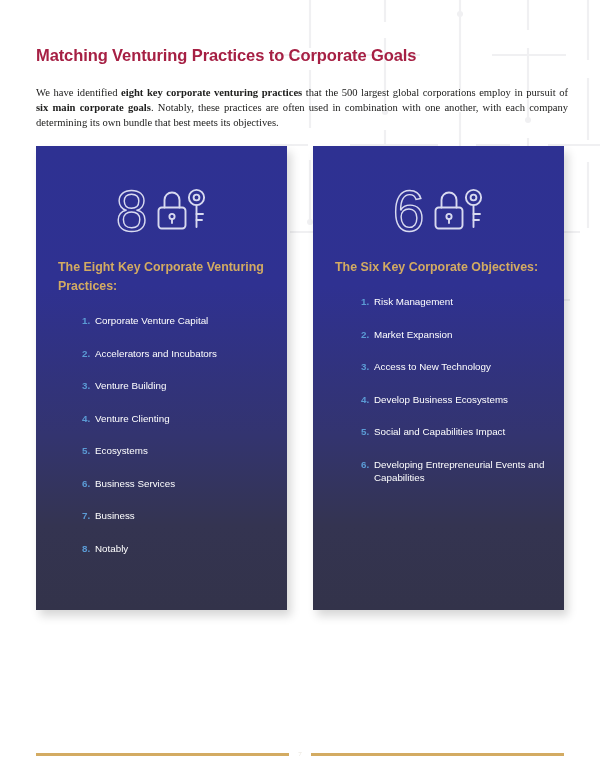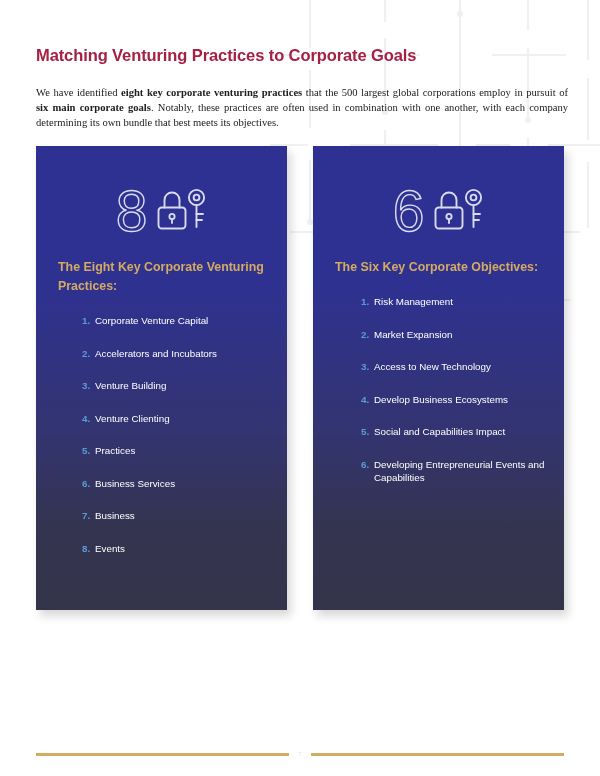--- a/index.html
+++ b/index.html
@@ -258,33 +258,33 @@
         <li class="list-item">
           <span class="item-num">3.</span>
           <span class="item-text">Venture Building</span>
         </li>
         <li class="list-item">
           <span class="item-num">4.</span>
           <span class="item-text">Venture Clienting</span>
         </li>
         <li class="list-item">
           <span class="item-num">5.</span>
-          <span class="item-text">Practices</span>
+          <span class="item-text">Ecosystems</span>
         </li>
         <li class="list-item">
           <span class="item-num">6.</span>
           <span class="item-text">Business Services</span>
         </li>
         <li class="list-item">
           <span class="item-num">7.</span>
           <span class="item-text">Business</span>
         </li>
         <li class="list-item">
           <span class="item-num">8.</span>
-          <span class="item-text">Events</span>
+          <span class="item-text">Notably</span>
         </li>
       </ul>
     </section>
 
     <section class="card card-right">
       <div class="card-icon">
         <span class="big-number">6</span>
         <svg class="lock-key-icon" width="52" height="54" viewBox="0 0 52 54" xmlns="http://www.w3.org/2000/svg" aria-hidden="true">
           <g fill="none" stroke="#d8daf0" stroke-width="1.9" stroke-linecap="round" stroke-linejoin="round">
             <path d="M9.5 24.5 V17 a7.5 7.5 0 0 1 15 0 V24.5"></path>

